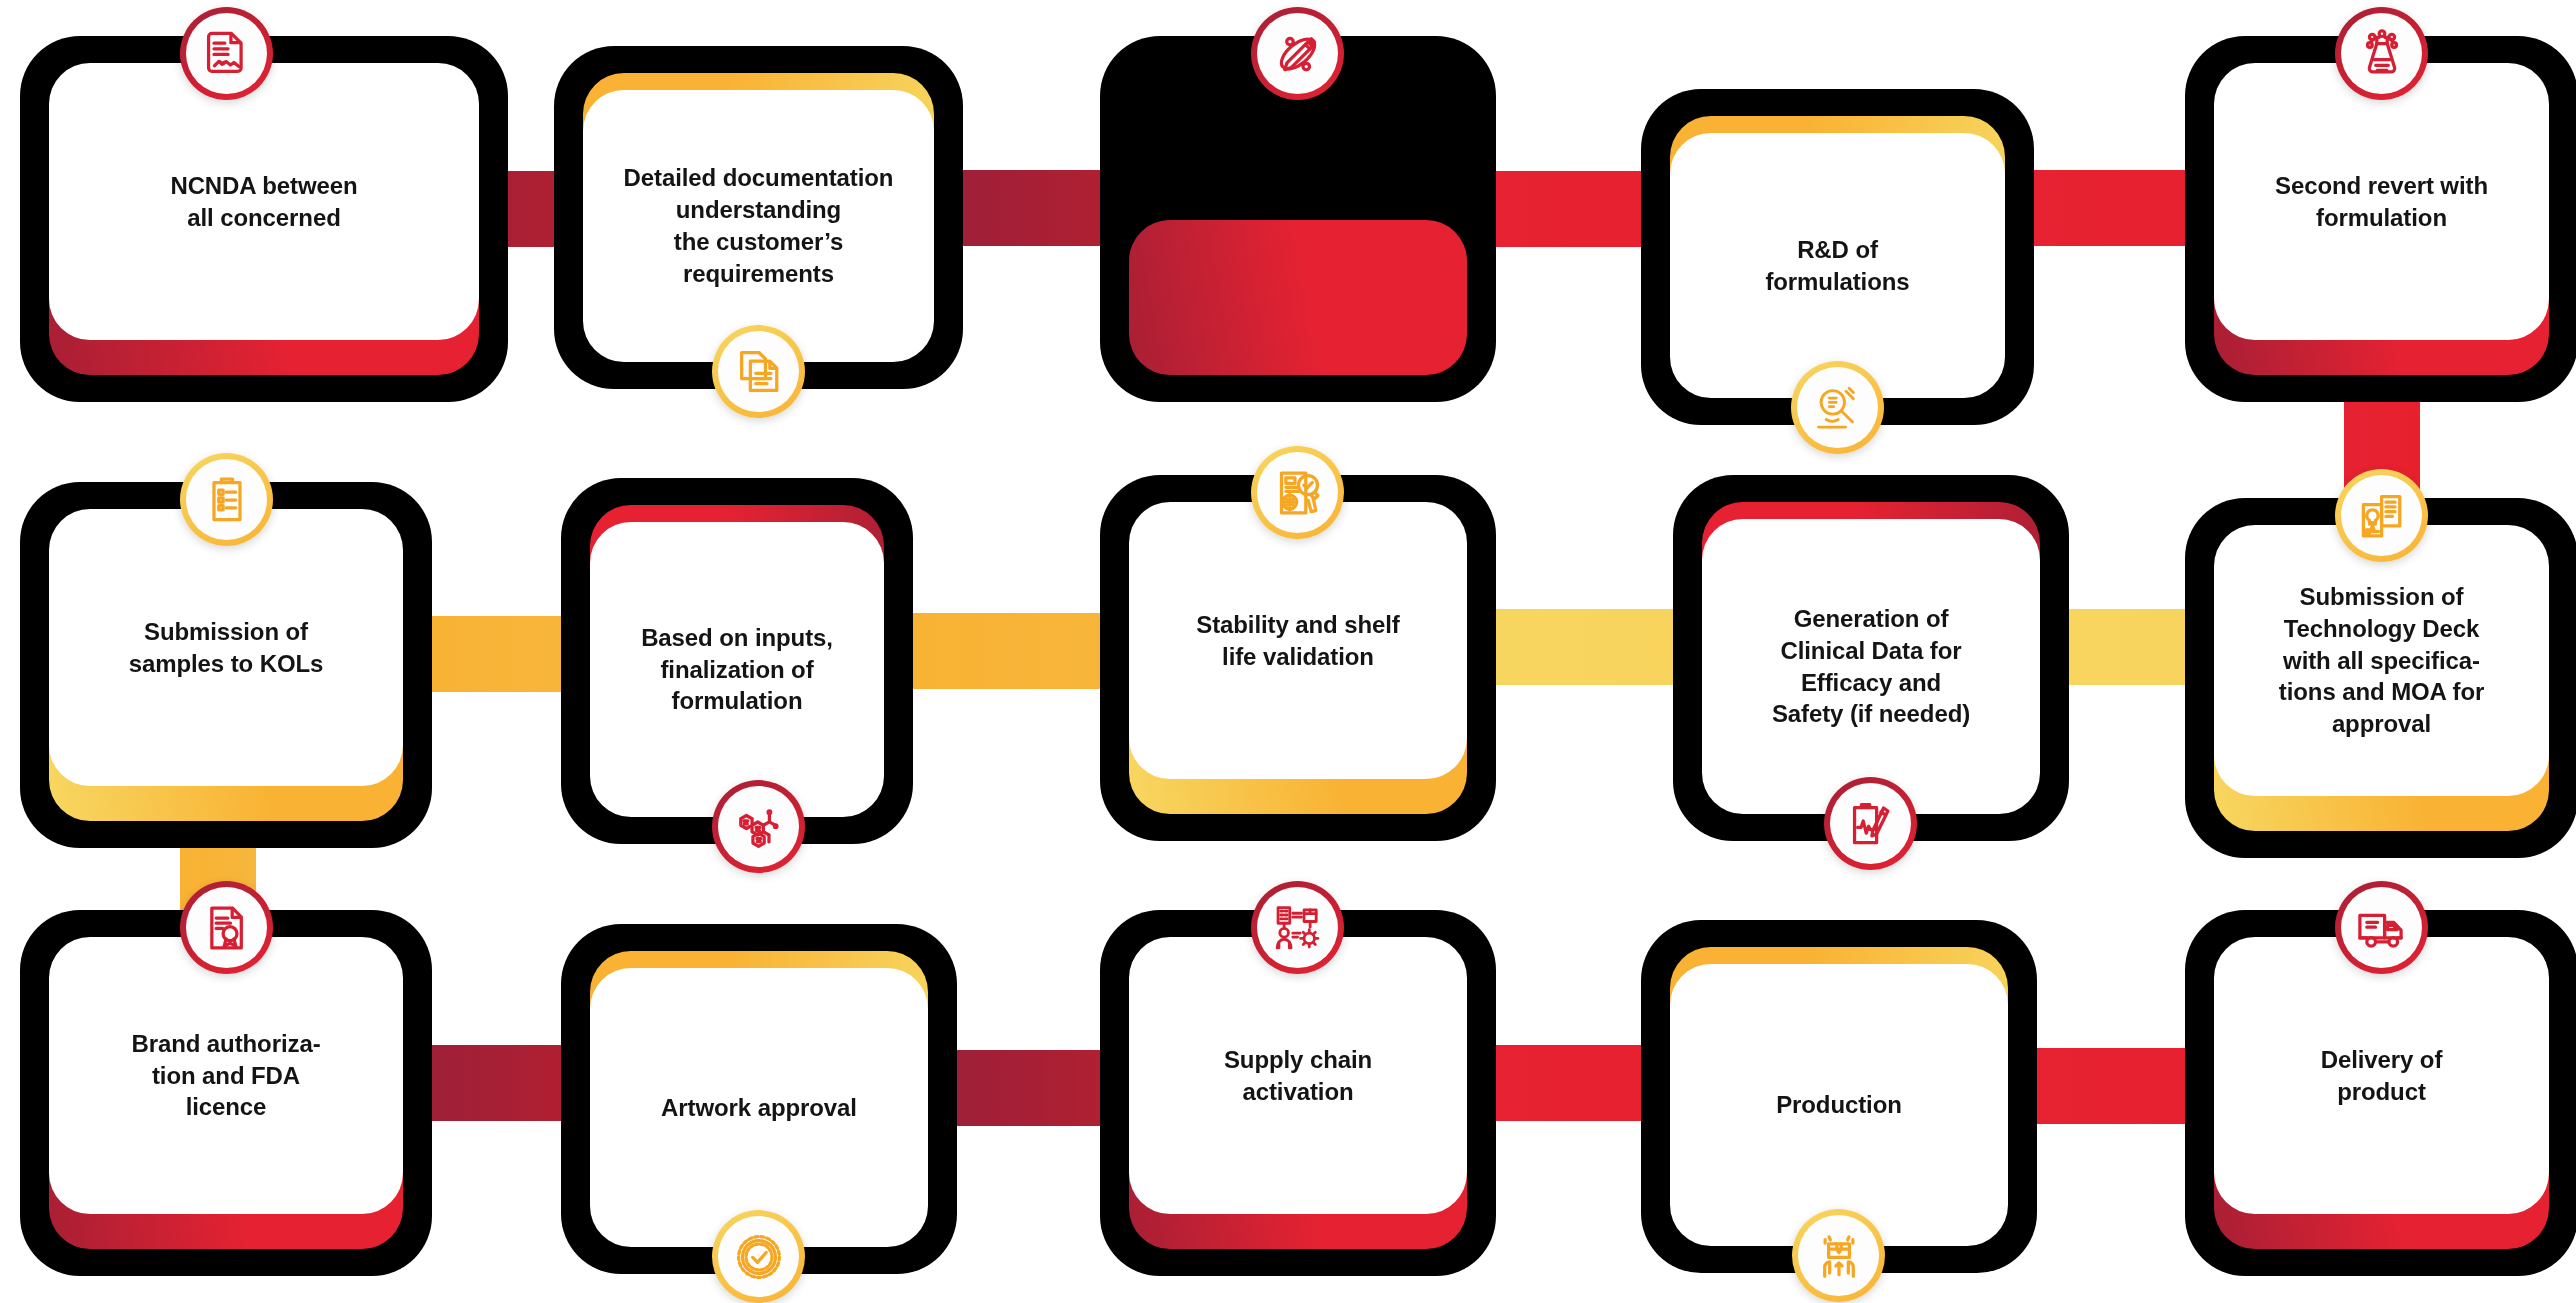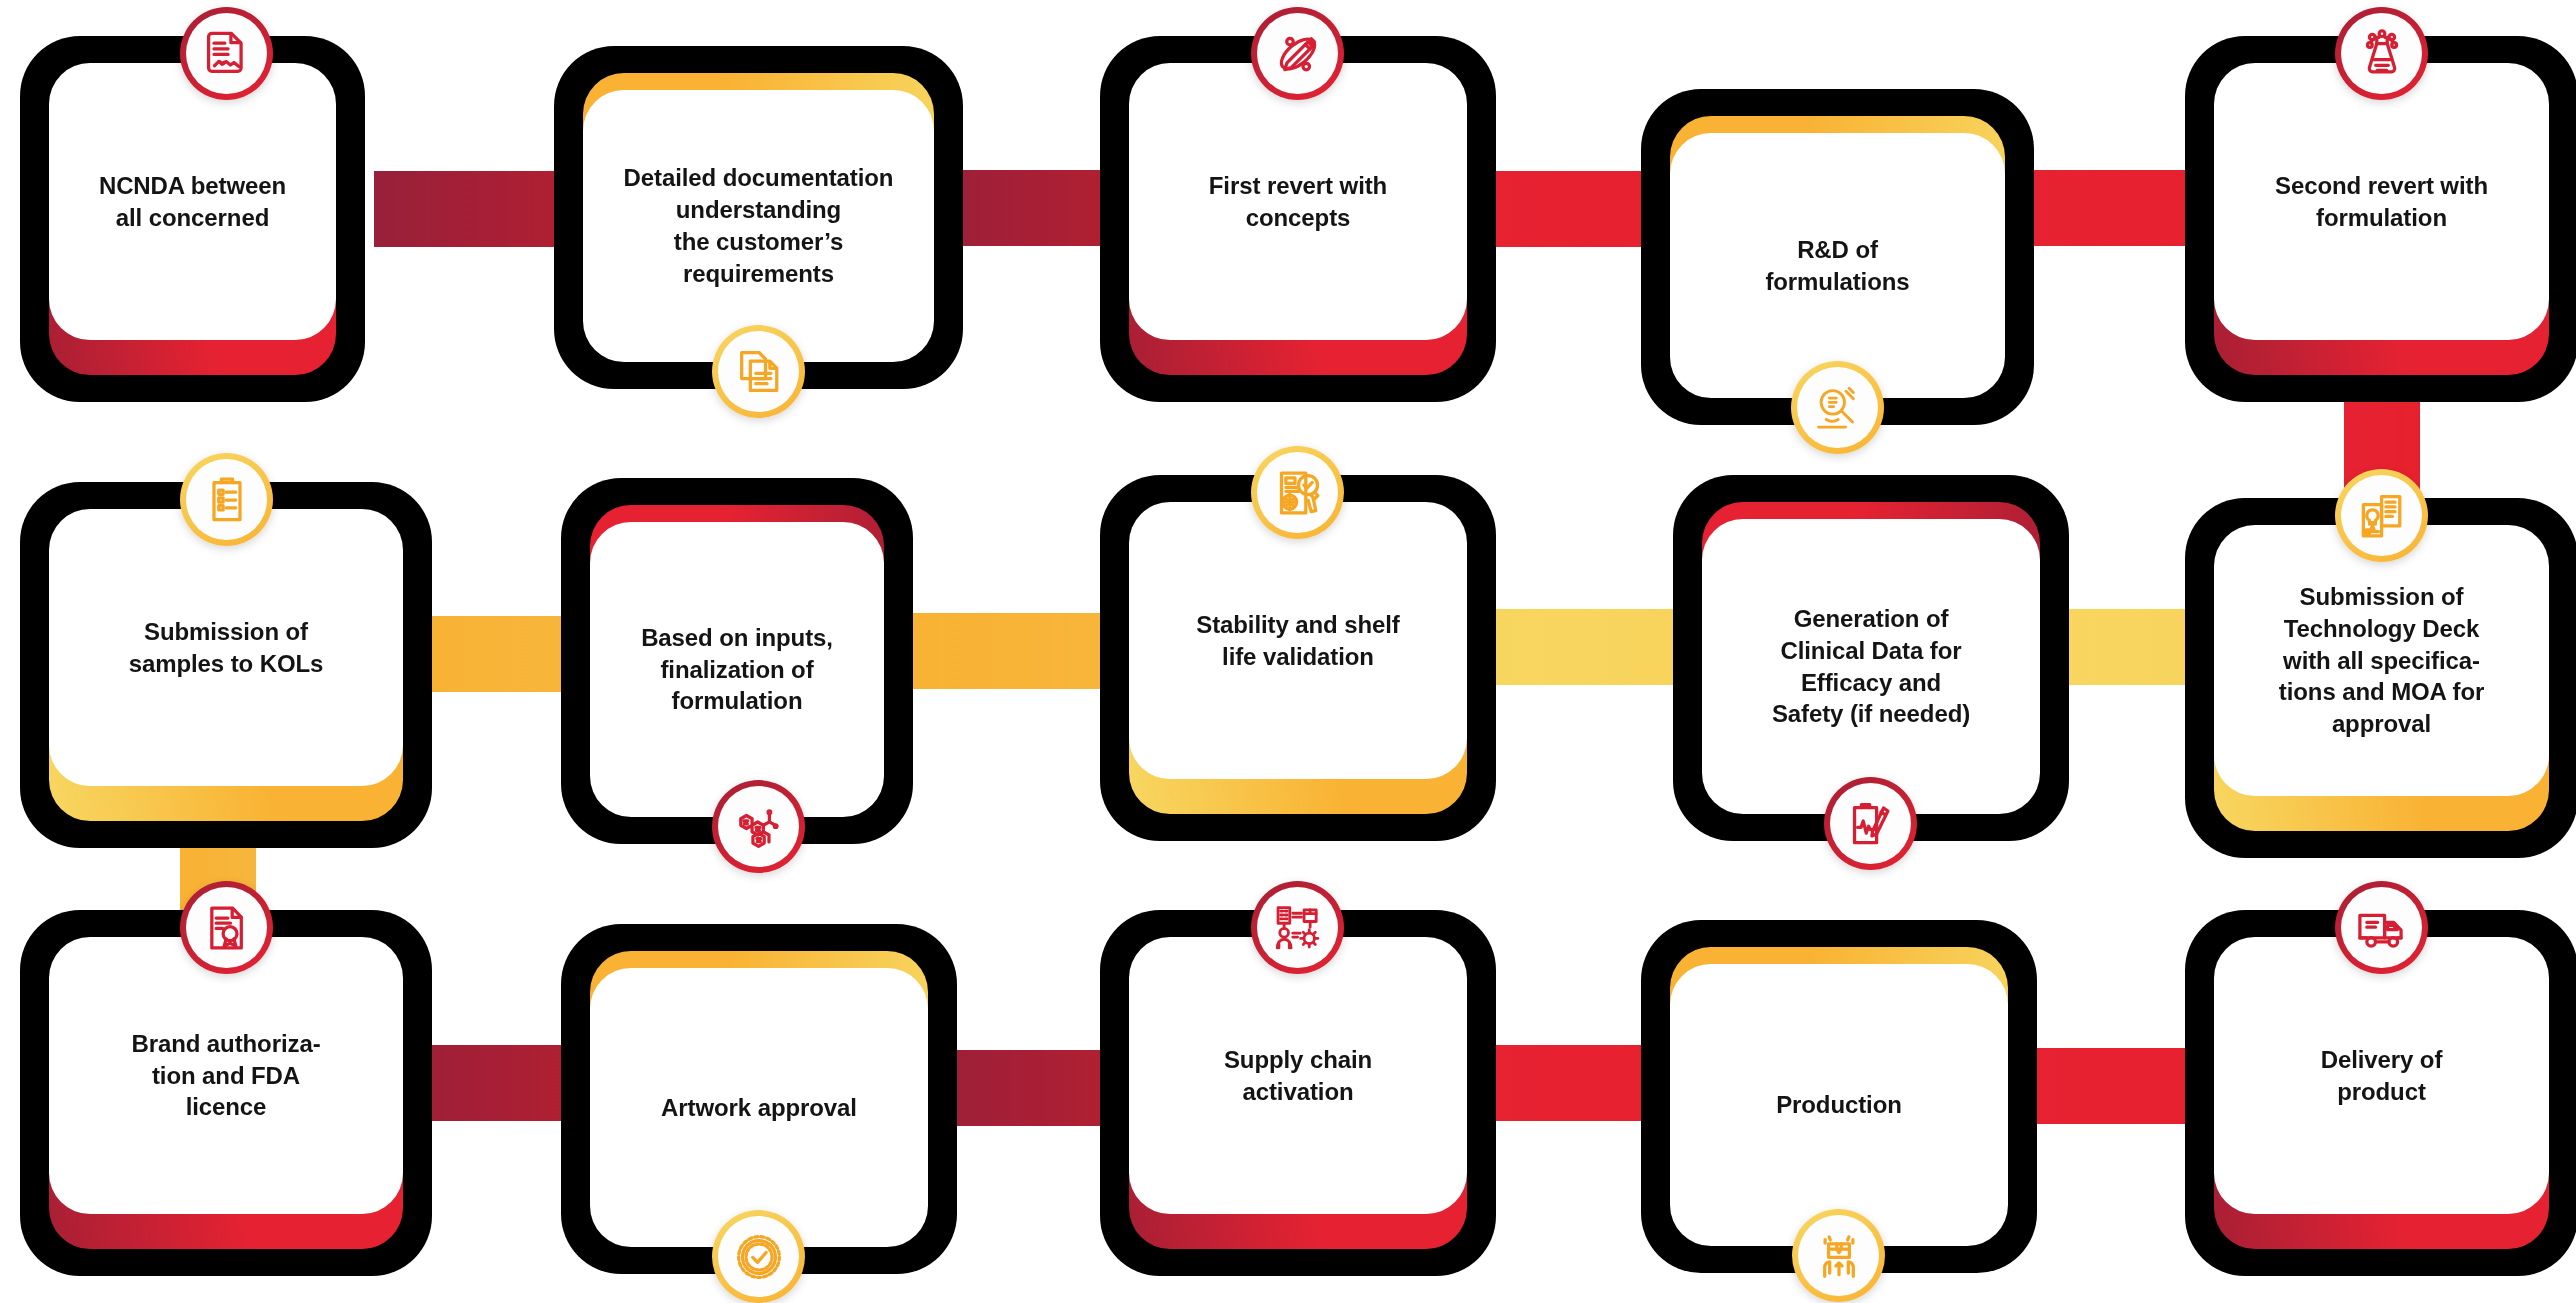--- a/index.html
+++ b/index.html
@@ -82,21 +82,21 @@
     <div class="conn h" style="left: 374px; top: 616px; width: 245px; height: 76px; background: linear-gradient(90deg, rgb(249, 178, 51) 0%, rgb(246, 182, 60) 100%);"></div>
     <div class="conn h" style="left: 898px; top: 613px; width: 260px; height: 76px; background: linear-gradient(90deg, rgb(249, 178, 51) 0%, rgb(246, 182, 60) 100%);"></div>
     <div class="conn h" style="left: 1438px; top: 609px; width: 262px; height: 76px; background: linear-gradient(90deg, rgb(247, 215, 97) 0%, rgb(248, 211, 92) 100%);"></div>
     <div class="conn h" style="left: 1979px; top: 609px; width: 265px; height: 76px; background: linear-gradient(90deg, rgb(247, 215, 97) 0%, rgb(248, 211, 92) 100%);"></div>
     <div class="conn h" style="left: 374px; top: 1045px; width: 245px; height: 76px; background: linear-gradient(90deg, rgb(152, 32, 58) 0%, rgb(168, 31, 53) 55%, rgb(184, 32, 47) 100%);"></div>
     <div class="conn h" style="left: 898px; top: 1050px; width: 260px; height: 76px; background: linear-gradient(90deg, rgb(152, 32, 58) 0%, rgb(168, 31, 53) 55%, rgb(184, 32, 47) 100%);"></div>
     <div class="conn h" style="left: 1438px; top: 1045px; width: 262px; height: 76px; background: linear-gradient(90deg, rgb(230, 34, 50) 0%, rgb(232, 32, 46) 100%);"></div>
     <div class="conn h" style="left: 1979px; top: 1048px; width: 265px; height: 76px; background: linear-gradient(90deg, rgb(230, 34, 50) 0%, rgb(232, 32, 46) 100%);"></div>
     <div class="conn v" style="left: 2344px; top: 344px; width: 76px; height: 222px; background: linear-gradient(90deg, rgb(230, 34, 50) 0%, rgb(232, 32, 46) 100%);"></div>
     <div class="conn v" style="left: 180px; top: 789px; width: 76px; height: 189px; background: linear-gradient(90deg, rgb(249, 178, 51) 0%, rgb(246, 182, 60) 100%);"></div>
-    <div class="node" style="left: 20px; top: 36px; width: 345px; height: 366px;">
+    <div class="node" style="left: 20px; top: 36px; width: 488px; height: 366px;">
       <div class="frame"></div>
       <div class="accent bot" style="background:linear-gradient(260deg,#E62232 0%,#E62232 46%,#A81F35 100%);"></div>
       <div class="sheet shift-up">
         <div class="label">NCNDA between<br>all concerned</div>
       </div>
       <div class="badge" style="left: 160px; top: -29px;">
         <div class="ring" style="background:linear-gradient(150deg,#A81F35 0%,#E62232 100%);"></div>
         <div class="disc">
           <svg viewBox="0 0 24 24">
             <path fill="none" stroke="#D61F33" stroke-width="1.5" stroke-linecap="round" stroke-linejoin="round" d="M5 2.5h9l4.5 4.5v11.5a1.5 1.5 0 0 1-1.5 1.5H5a1.5 1.5 0 0 1-1.5-1.5V4A1.5 1.5 0 0 1 5 2.5z"></path>
@@ -122,23 +122,20 @@
             <path fill="none" stroke="#F5A623" stroke-width="1.5" stroke-linecap="round" stroke-linejoin="round" d="M8 7h9l3.2 3.2v10.3H8z"></path>
             <path fill="none" stroke="#F5A623" stroke-width="1.5" stroke-linecap="round" stroke-linejoin="round" d="M17 7.2v3.1h3.1"></path>
             <path fill="none" stroke="#F5A623" stroke-width="1.5" stroke-linecap="round" stroke-linejoin="round" d="M10.5 12.6h7M10.5 15h7M10.5 17.4h5.2"></path>
           </svg>
         </div>
       </div>
     </div>
     <div class="node" style="left: 1100px; top: 36px; width: 396px; height: 366px;">
       <div class="frame"></div>
       <div class="accent bot" style="background:linear-gradient(260deg,#E62232 0%,#E62232 46%,#A81F35 100%);"></div>
-      <div class="sheet shift-up">
-        <div class="label">First revert with<br>concepts</div>
-      </div>
       <div class="badge" style="left: 151px; top: -29px;">
         <div class="ring" style="background:linear-gradient(150deg,#A81F35 0%,#E62232 100%);"></div>
         <div class="disc">
           <svg viewBox="0 0 24 24">
             <ellipse fill="none" stroke="#D61F33" stroke-width="1.5" stroke-linecap="round" stroke-linejoin="round" cx="12" cy="12" rx="9.2" ry="4.6" transform="rotate(-40 12 12)"></ellipse>
             <circle fill="none" stroke="#D61F33" stroke-width="1.5" stroke-linecap="round" stroke-linejoin="round" cx="8.3" cy="6.3" r="1.5"></circle>
             <circle fill="none" stroke="#D61F33" stroke-width="1.5" stroke-linecap="round" stroke-linejoin="round" cx="15.8" cy="17.8" r="1.5"></circle>
             <path fill="none" stroke="#D61F33" stroke-width="1.5" stroke-linecap="round" stroke-linejoin="round" d="M5.9 19.2l1-3.1L16.6 6.4l2.1 2.1L9 18.2z"></path>
             <path fill="none" stroke="#D61F33" stroke-width="1.5" stroke-linecap="round" stroke-linejoin="round" d="M15.4 7.6l2.1 2.1"></path>
             <path fill="none" stroke="#D61F33" stroke-width="1.5" stroke-linecap="round" stroke-linejoin="round" d="M18.1 4.9l1.5 1.5-1 1-1.5-1.5z"></path>

